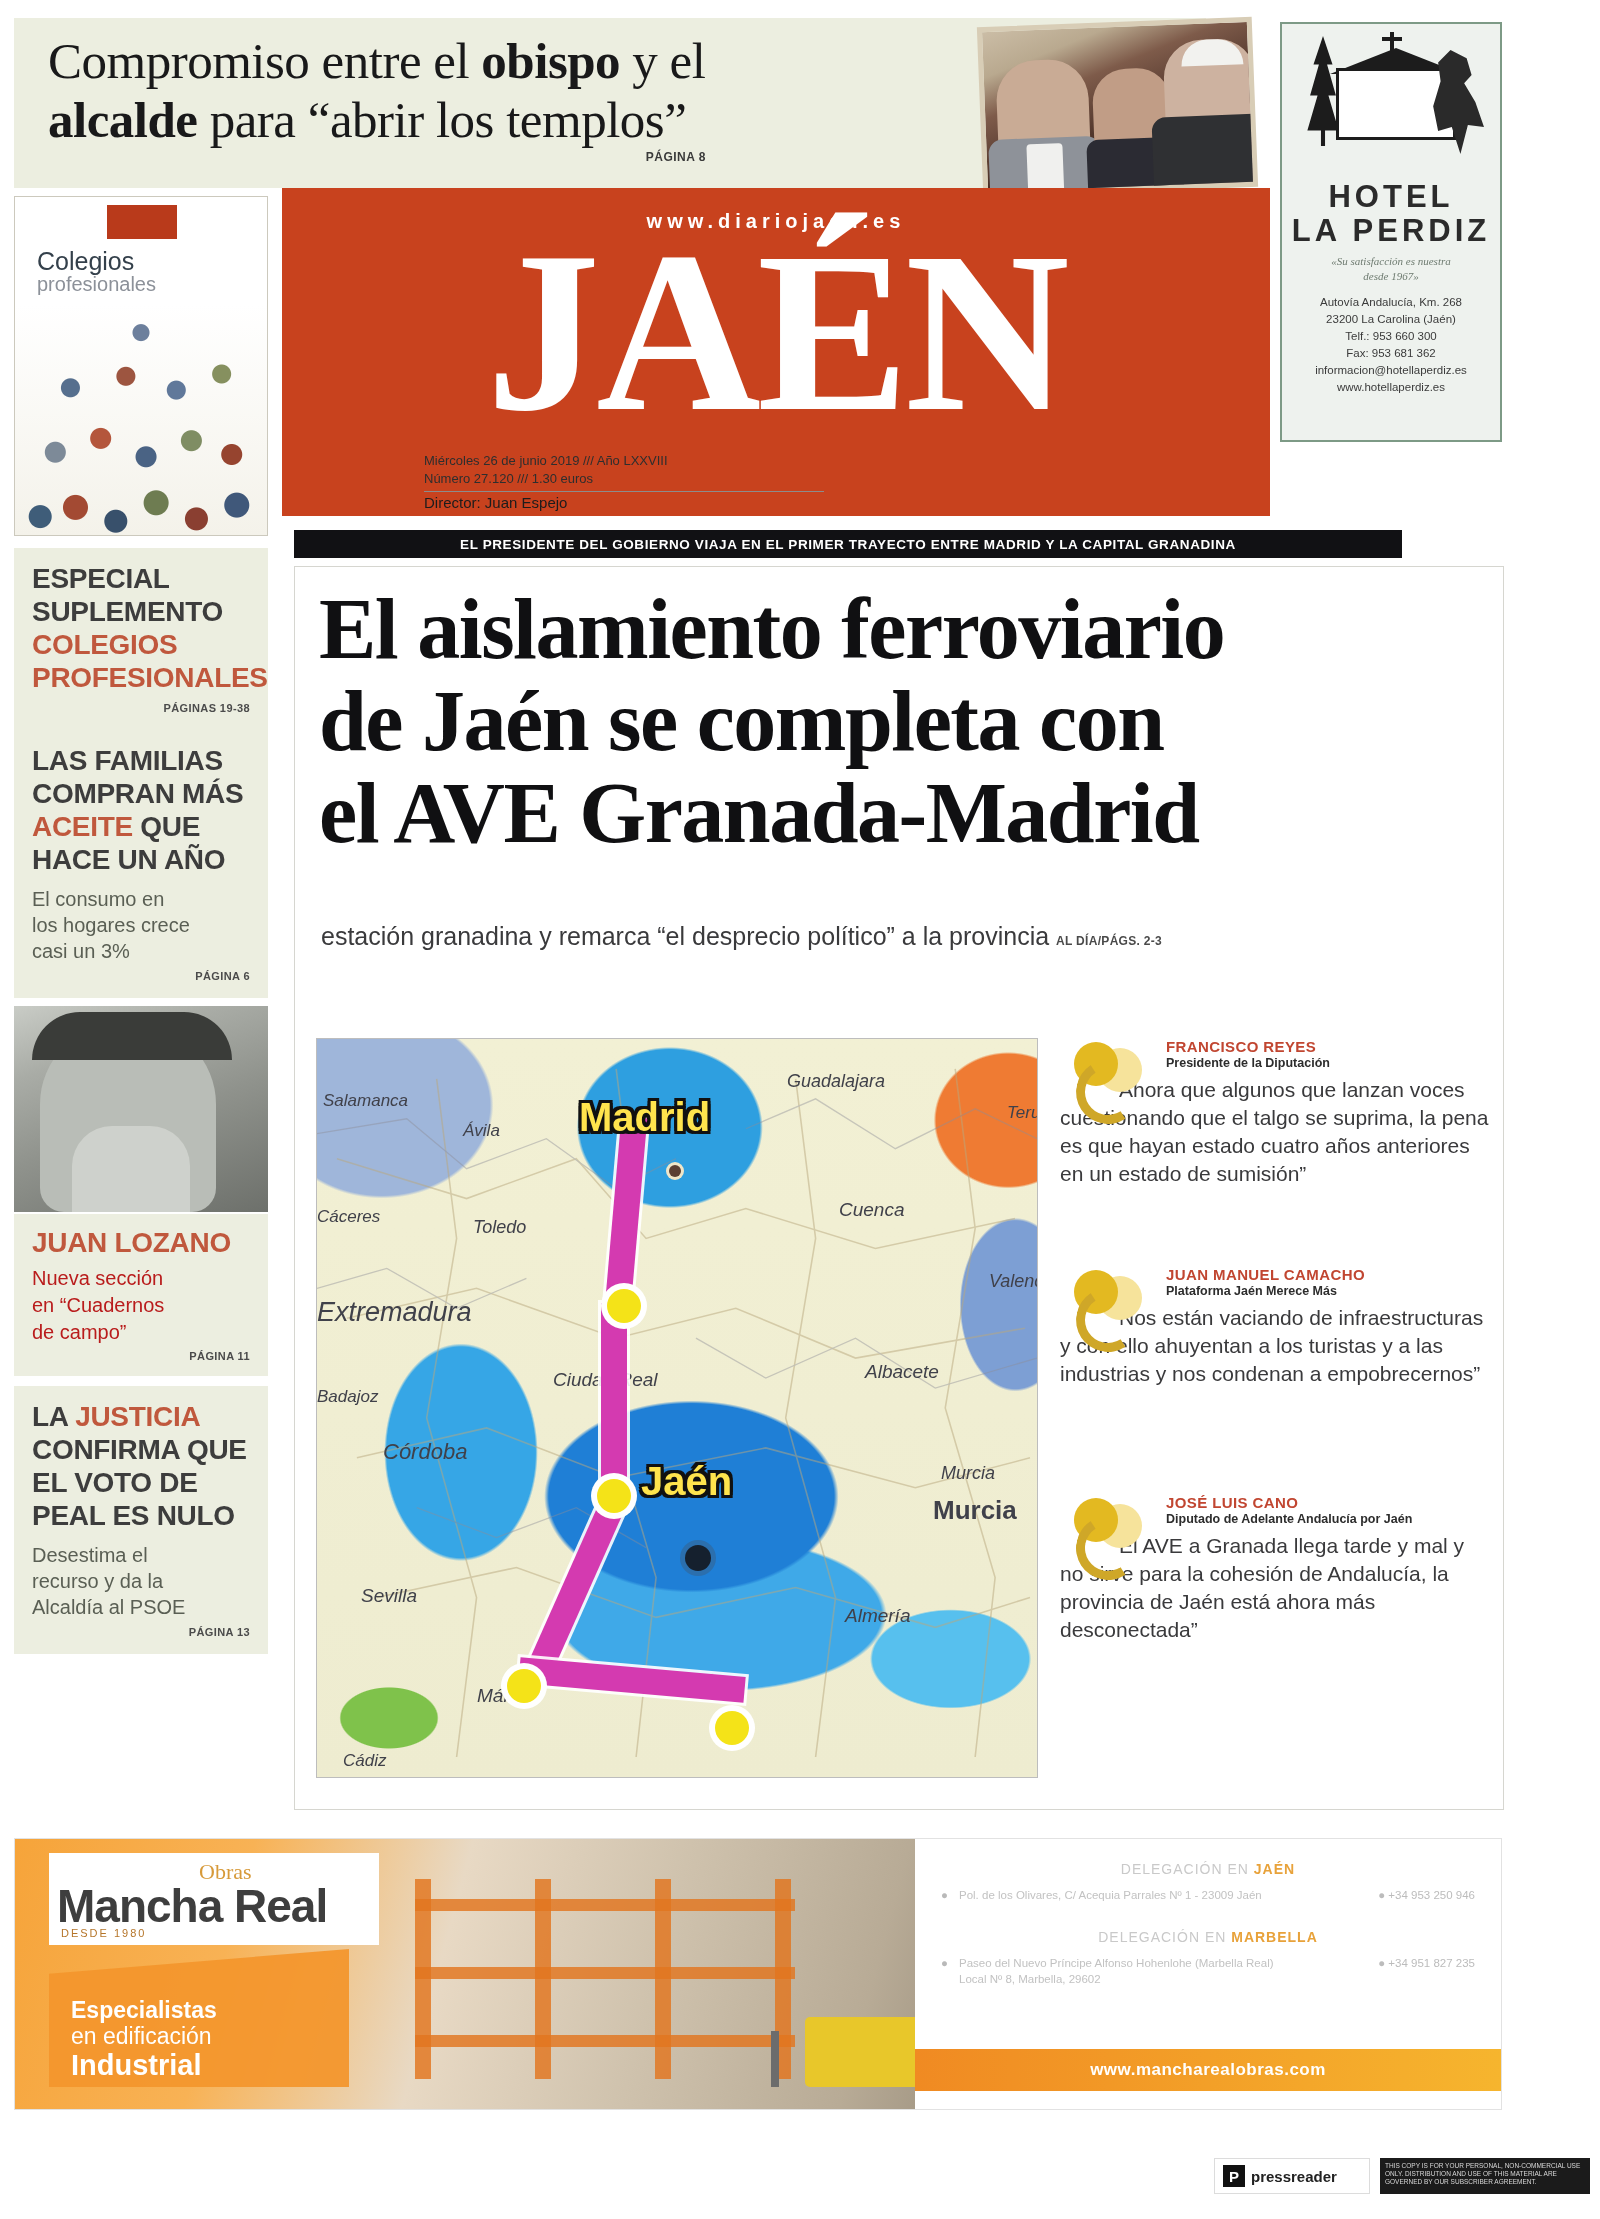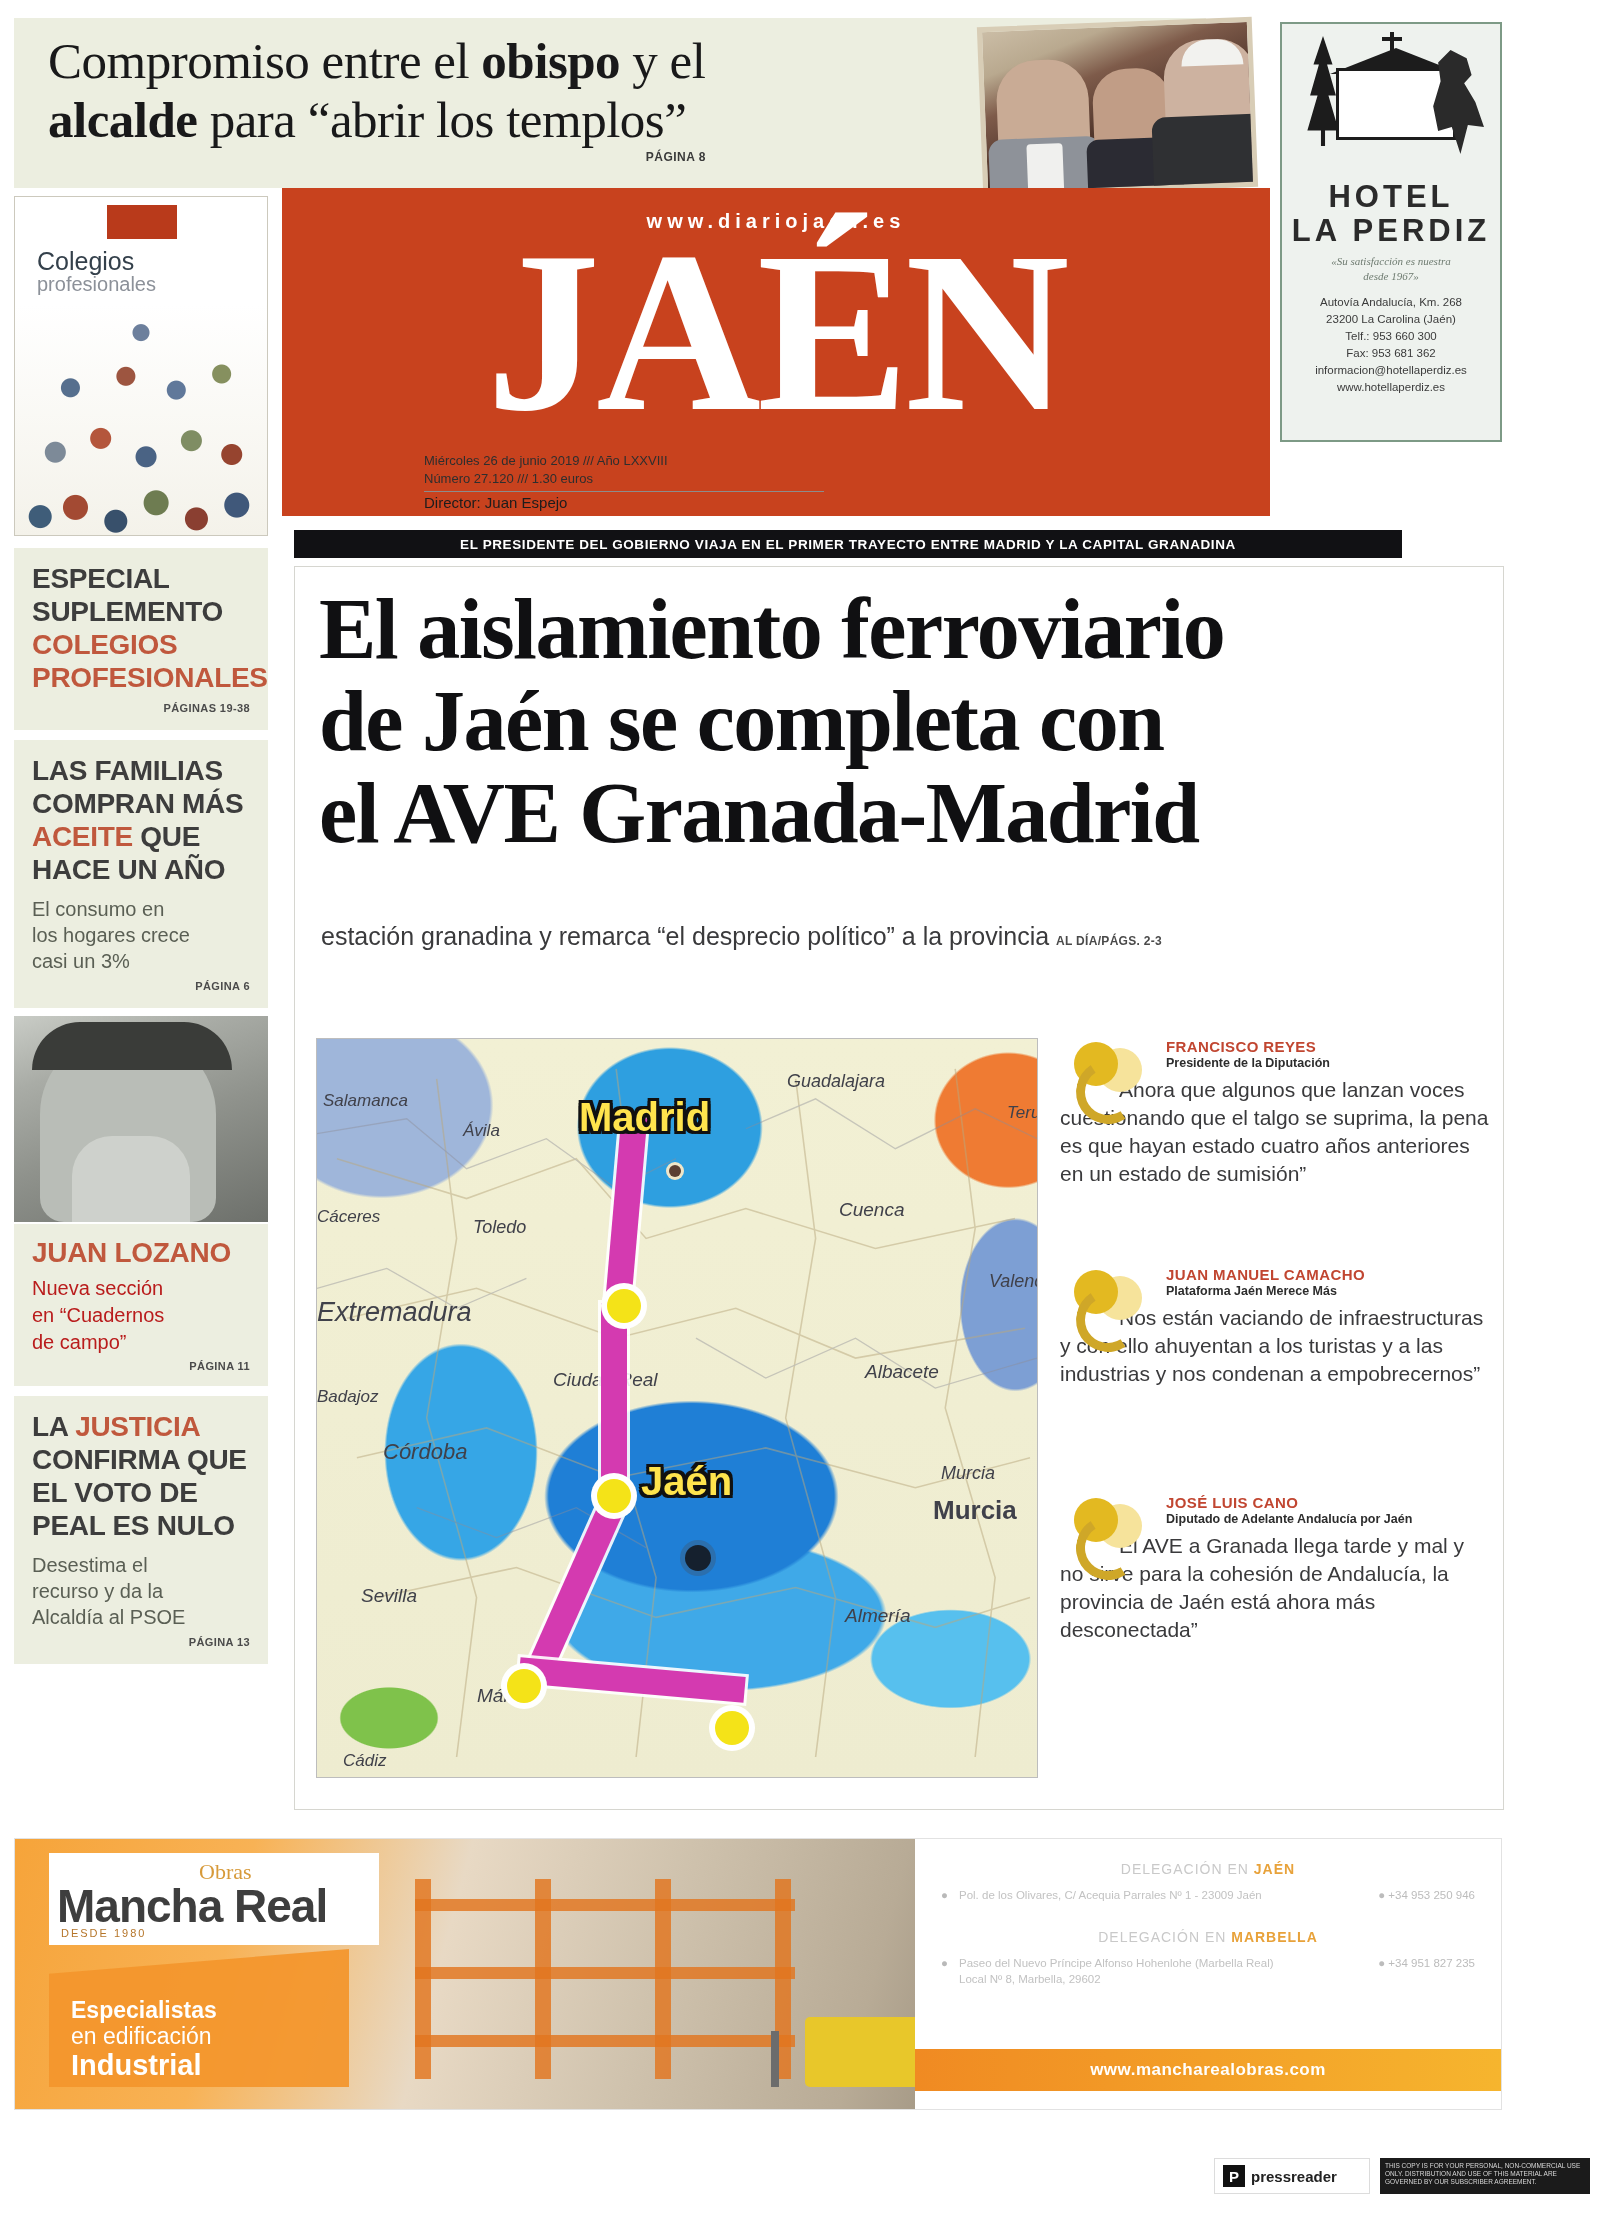--- a/index.html
+++ b/index.html
@@ -345,21 +345,21 @@
     <div style="background:#eceee0;padding:14px 18px 16px 18px;">
       <div style="font-size:28px;font-weight:bold;color:#3d3d3d;line-height:33px;letter-spacing:-0.3px;">
         <div>ESPECIAL</div>
         <div>SUPLEMENTO</div>
         <div style="color:#c0583d;">COLEGIOS</div>
         <div style="color:#c0583d;">PROFESIONALES</div>
       </div>
       <div style="text-align:right;font-size:11px;font-weight:bold;color:#4b4b4b;margin-top:8px;letter-spacing:0.4px;">PÁGINAS 19-38</div>
     </div>
 
-    <div style="background:#eceee0;padding:14px 18px 16px 18px;margin-top:10px;">
+    <div style="background:#eceee0;padding:14px 18px 16px 18px;margin-top:0;">
       <div style="font-size:28px;font-weight:bold;color:#3d3d3d;line-height:33px;letter-spacing:-0.3px;">
         <div>LAS FAMILIAS</div>
         <div>COMPRAN MÁS</div>
         <div><span style="color:#c0583d;">ACEITE</span><span> QUE</span></div>
         <div>HACE UN AÑO</div>
       </div>
       <div style="font-size:20px;color:#5a5f54;line-height:26px;margin-top:10px;">
         <div>El consumo en</div>
         <div>los hogares crece</div>
         <div>casi un 3%</div>

